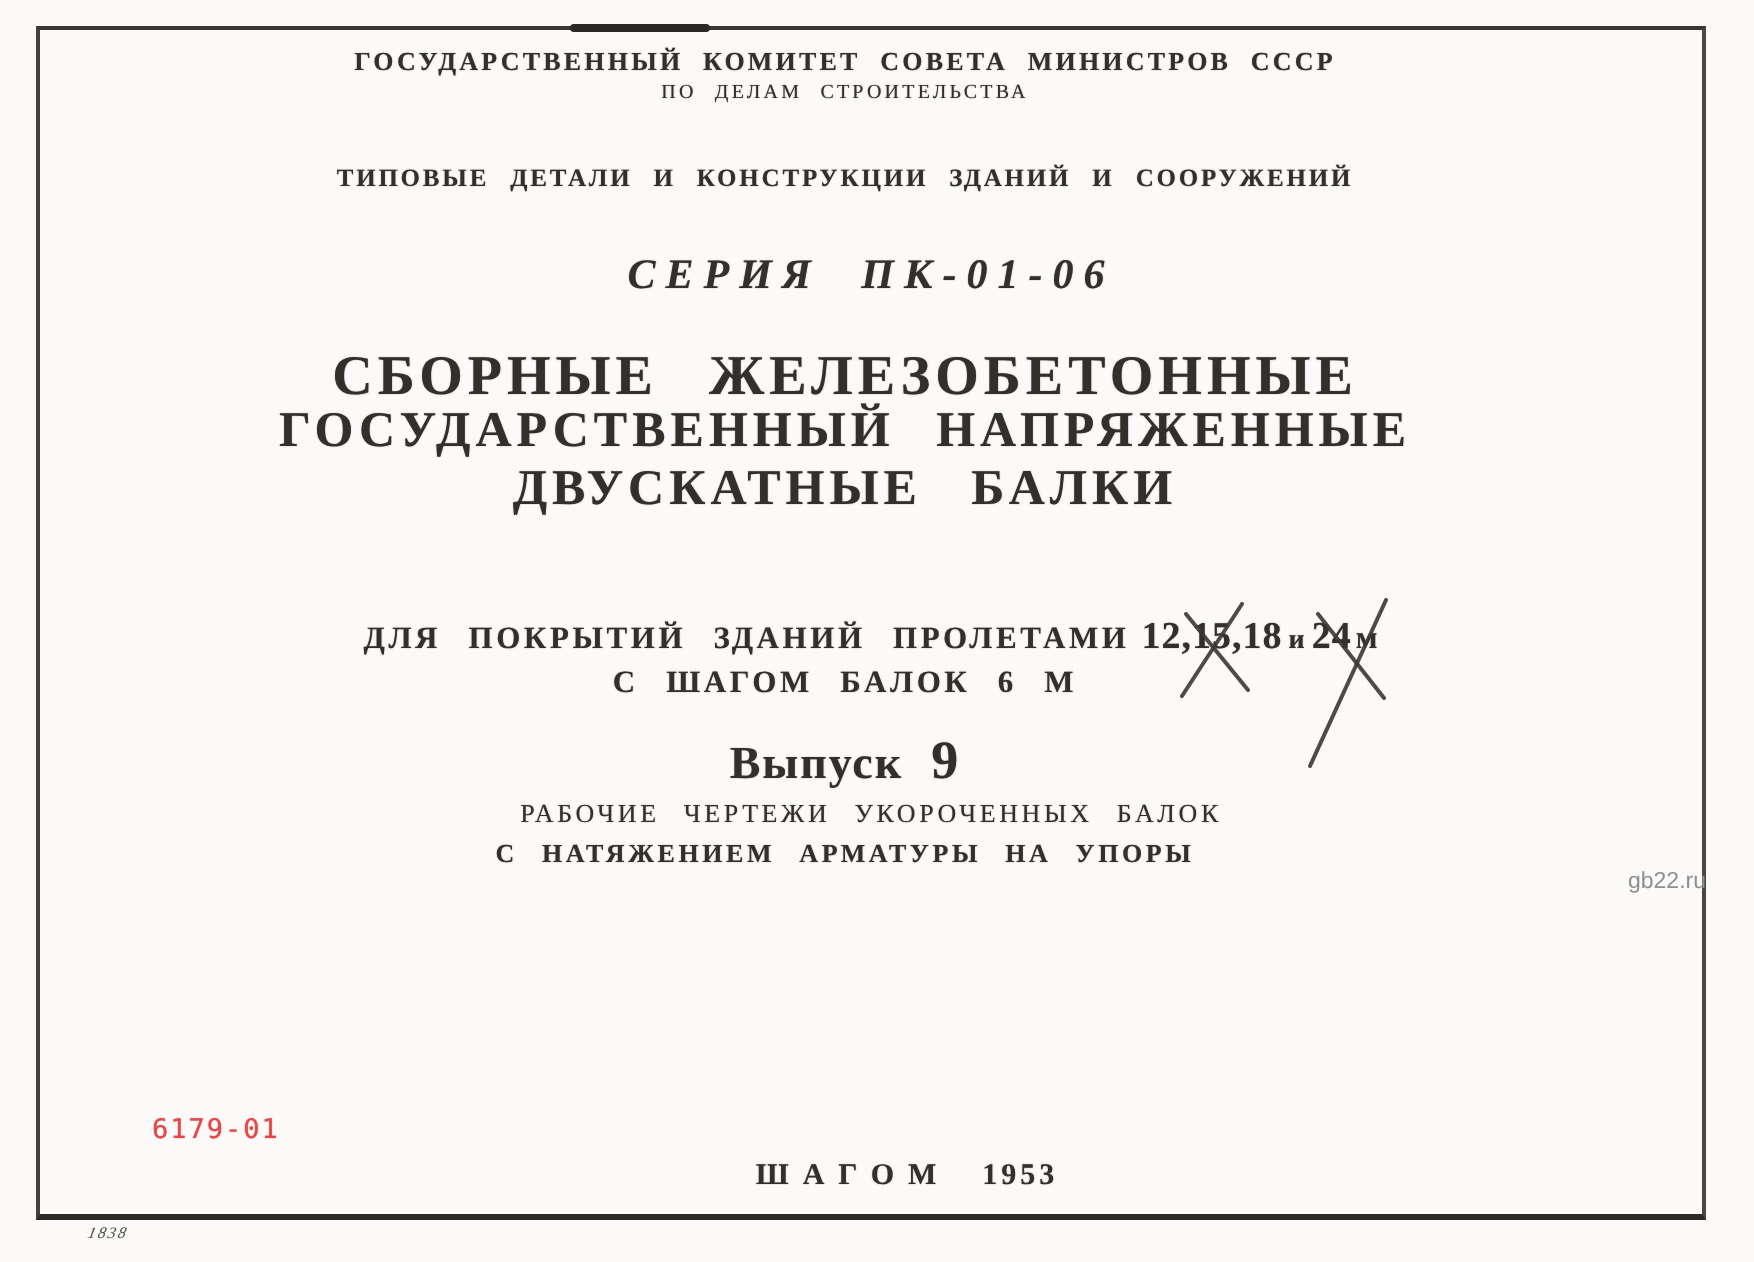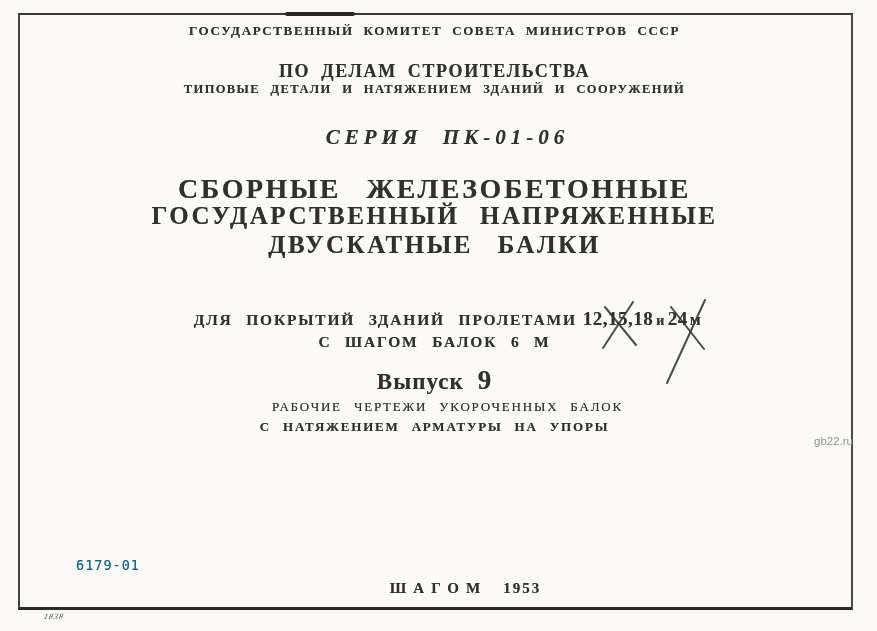--- a/index.html
+++ b/index.html
@@ -28,29 +28,29 @@
     position: absolute;
     left: 285px; top: 12px;
     width: 70px; height: 4px;
     background: #2a2understood824;
     background: #2a2824;
     border-radius: 2px;
   }
 
   .cline {
     position: absolute;
-    left: 30px; width: 835px;
+    left: 18px; width: 835px;
     text-align: center;
     white-space: nowrap;
     line-height: 1.05;
   }
   .shift { transform: translateX(-13px); }
 
   .org1    { top: 24px;  font-size: 13px;   font-weight: bold; letter-spacing: 1.6px; word-spacing: 5px; }
-  .org2    { top: 42px;  font-size: 18px;   font-weight: bold; letter-spacing: 1.6px; word-spacing: 5px; margin-top: 20px; }
+  .org2    { top: 42px;  font-size: 10px;   font-weight: normal; letter-spacing: 1.6px; word-spacing: 5px; }
   .caption { top: 83px;  font-size: 12.5px; font-weight: bold; letter-spacing: 1.4px; word-spacing: 6px; }
   .seriya  { top: 126px; font-size: 21px;   font-weight: bold; letter-spacing: 5px;   word-spacing: 10px; font-style: italic; }
   .title1  { top: 174px; font-size: 28px;   font-weight: bold; letter-spacing: 2.5px; word-spacing: 16px; }
   .title2  { top: 203px; font-size: 25px;   font-weight: bold; letter-spacing: 2.5px; word-spacing: 12px; }
   .title3  { top: 232px; font-size: 25px;   font-weight: bold; letter-spacing: 2.5px; word-spacing: 16px; }
   .spans   { top: 309px; font-size: 15.5px; font-weight: bold; letter-spacing: 1.8px; word-spacing: 8px; }
   .step    { top: 334px; font-size: 15.5px; font-weight: bold; letter-spacing: 1.8px; word-spacing: 8px; }
   .issue   { top: 366px; font-size: 23px;   font-weight: bold; letter-spacing: 1px; }
   .issue .issue-num { font-size: 27px; margin-left: 14px; }
   .sub1    { top: 400px; font-size: 13px;   font-weight: normal; letter-spacing: 1.8px; word-spacing: 7px; }
@@ -65,21 +65,21 @@
 
   .struck { position: relative; display: inline-block; }
   .struck svg { position: absolute; overflow: visible; pointer-events: none; }
   .x15 svg { left: -8px; top: -10px; }
   .x24 svg { left: -9px; top: -12px; }
   .xline { stroke: #3b3935; stroke-width: 2; stroke-linecap: round; opacity: 0.9; }
 
   .docnum {
     position: absolute; left: 76px; top: 557px;
     font-family: "DejaVu Sans Mono", monospace;
-    font-size: 13.5px; letter-spacing: 1px; color: #0369a1;
+    font-size: 13.5px; letter-spacing: 1px; color: #ef4444;
   }
   .watermark {
     position: absolute; left: 814px; top: 435px;
     font-family: "Liberation Sans", sans-serif;
     font-size: 11.5px; color: #8f8f8f;
   }
   .handwritten {
     position: absolute; left: 44px; top: 612px;
     font-size: 8px; font-style: italic; color: #4a4a4a;
     letter-spacing: 1px; transform: skewX(-12deg);
@@ -87,21 +87,21 @@
 </style>
 </head>
 <body>
 
 <div class="frame"></div>
 <div class="frame-dark-segment"></div>
 
 <div class="cline org1 ink shift">ГОСУДАРСТВЕННЫЙ КОМИТЕТ СОВЕТА МИНИСТРОВ СССР</div>
 <div class="cline org2 ink shift">ПО ДЕЛАМ СТРОИТЕЛЬСТВА</div>
 
-<div class="cline caption ink shift">ТИПОВЫЕ ДЕТАЛИ И НАТЯЖЕНИЕМ ЗДАНИЙ И СООРУЖЕНИЙ</div>
+<div class="cline caption ink shift">ТИПОВЫЕ ДЕТАЛИ И КОНСТРУКЦИИ ЗДАНИЙ И СООРУЖЕНИЙ</div>
 
 <div class="cline seriya ink">СЕРИЯ ПК-01-06</div>
 
 <div class="cline title1 ink shift">СБОРНЫЕ ЖЕЛЕЗОБЕТОННЫЕ</div>
 <div class="cline title2 ink shift">ГОСУДАРСТВЕННЫЙ НАПРЯЖЕННЫЕ</div>
 <div class="cline title3 ink shift">ДВУСКАТНЫЕ БАЛКИ</div>
 
 <div class="cline spans ink">
   <span>ДЛЯ ПОКРЫТИЙ ЗДАНИЙ ПРОЛЕТАМИ</span><span class="numgroup"><span>12,</span><span class="struck x15"><span>15</span><svg width="42" height="52">
           <line class="xline" x1="5" y1="8" x2="36" y2="46"></line>

